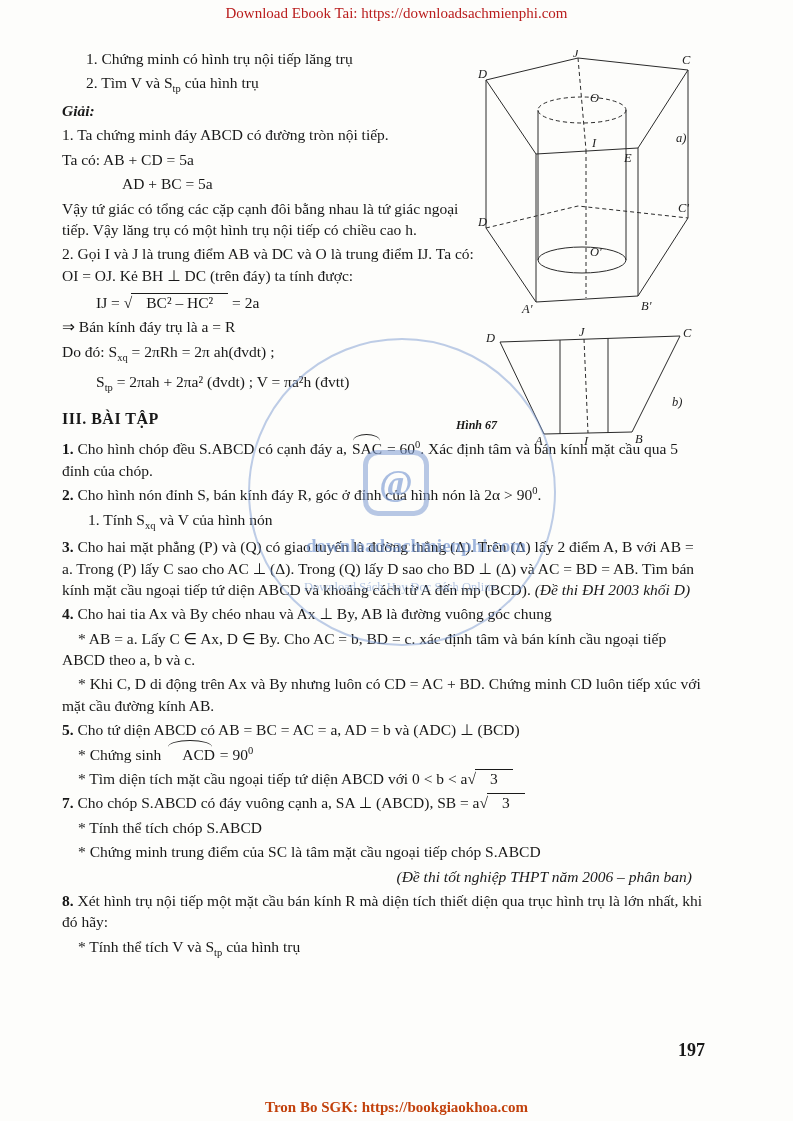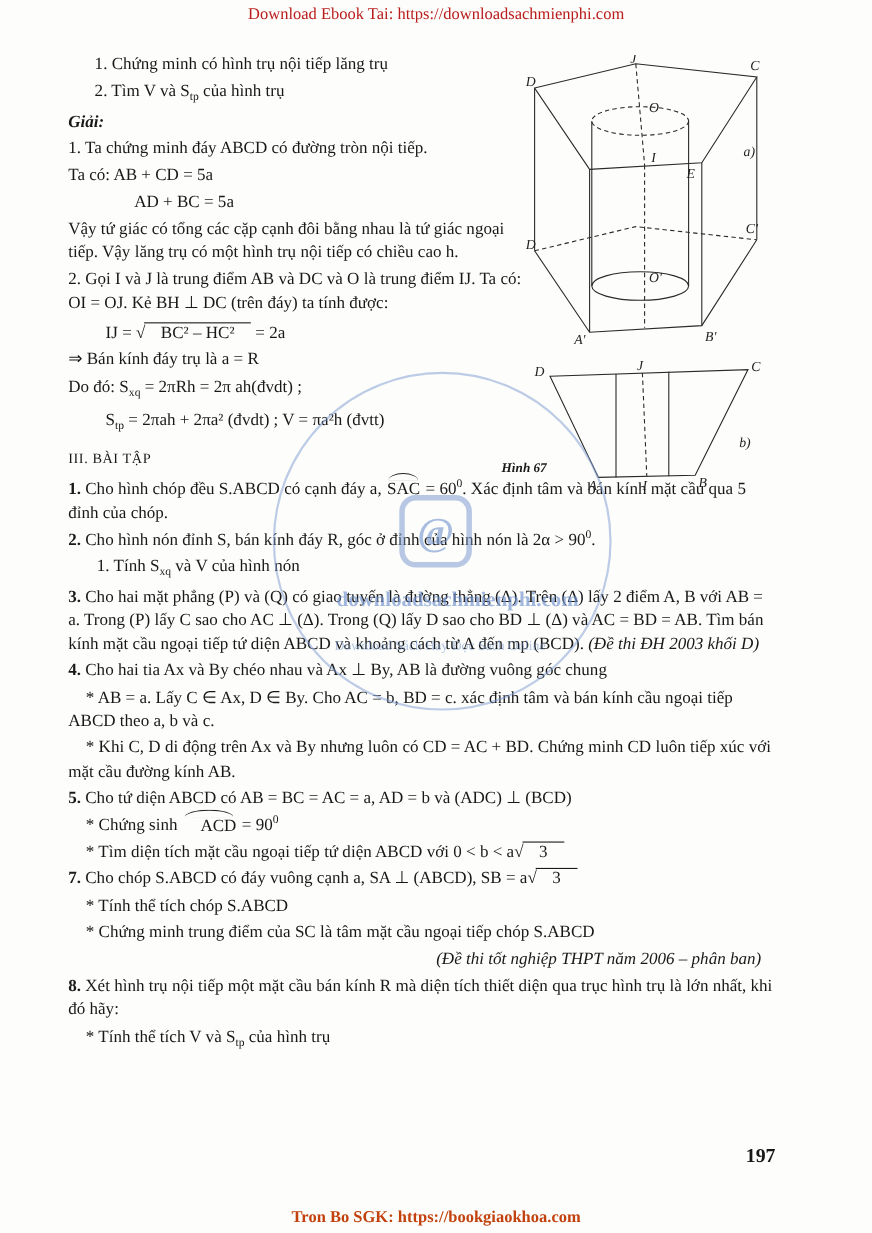--- a/index.html
+++ b/index.html
@@ -11,21 +11,21 @@
         color:#c2410c;font-size:15px;font-weight:bold;cursor:pointer;}
   .page-num{position:absolute;top:1040px;right:88px;font-weight:bold;font-size:18px;}
 
   .content{position:absolute;left:62px;top:48px;width:642px;font-size:15.5px;line-height:1.38;}
   .content p{margin:0 0 3px 0;}
   .solution{width:424px;}
   .in1{margin-left:24px !important;}
   .in2{margin-left:60px !important;}
   .giai{font-weight:bold;font-style:italic;}
   .formula{margin-left:34px !important;padding-top:3px;}
-  .section-title{font-weight:normal;font-size:13px;margin:12px 0 8px 0 !important;letter-spacing:.5px;}
+  .section-title{font-weight:bold;font-size:16px;margin:12px 0 8px 0 !important;letter-spacing:.5px;}
 
   .problems p{margin:0 0 3px 0;}
   .pnum{font-weight:bold;}
   .sub-item{margin-left:26px !important;}
   .bullet{text-indent:16px;}
   .cite{font-style:italic;}
   .cite-right{text-align:right;font-style:italic;margin-right:12px !important;}
   sub,sup{font-size:0.68em;}
 
   .hat{position:relative;display:inline-block;padding:0 1px;}

